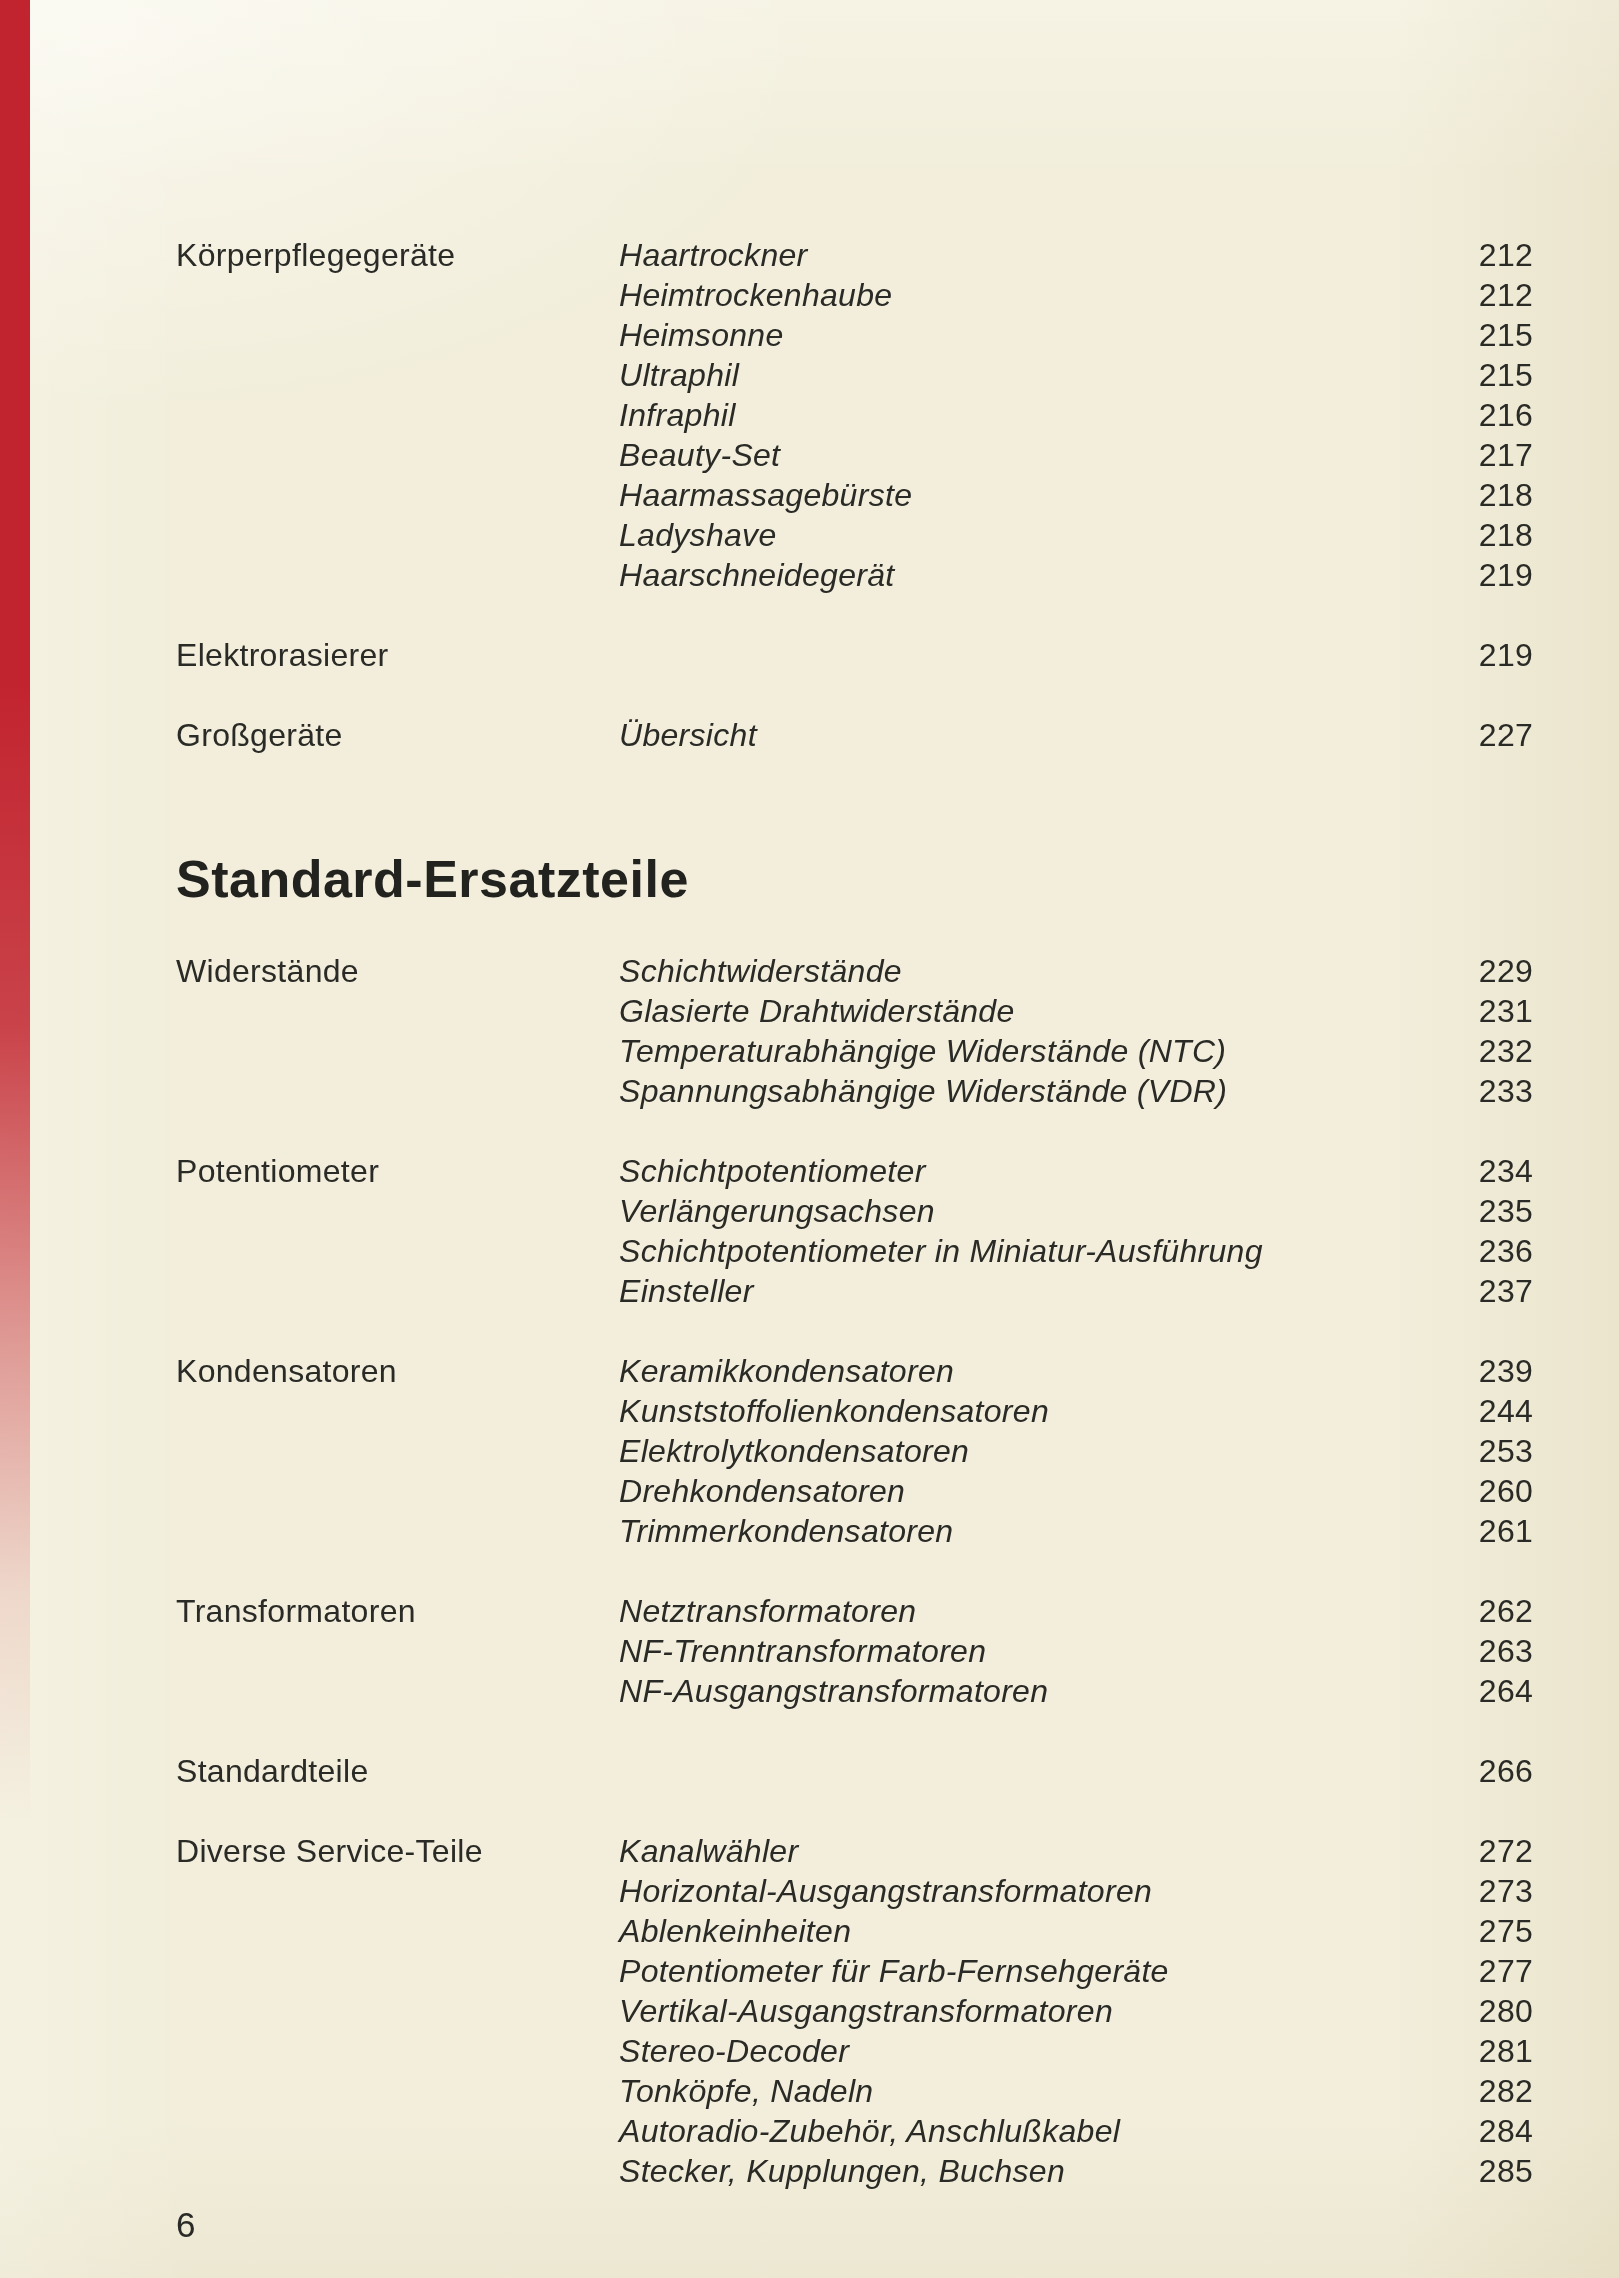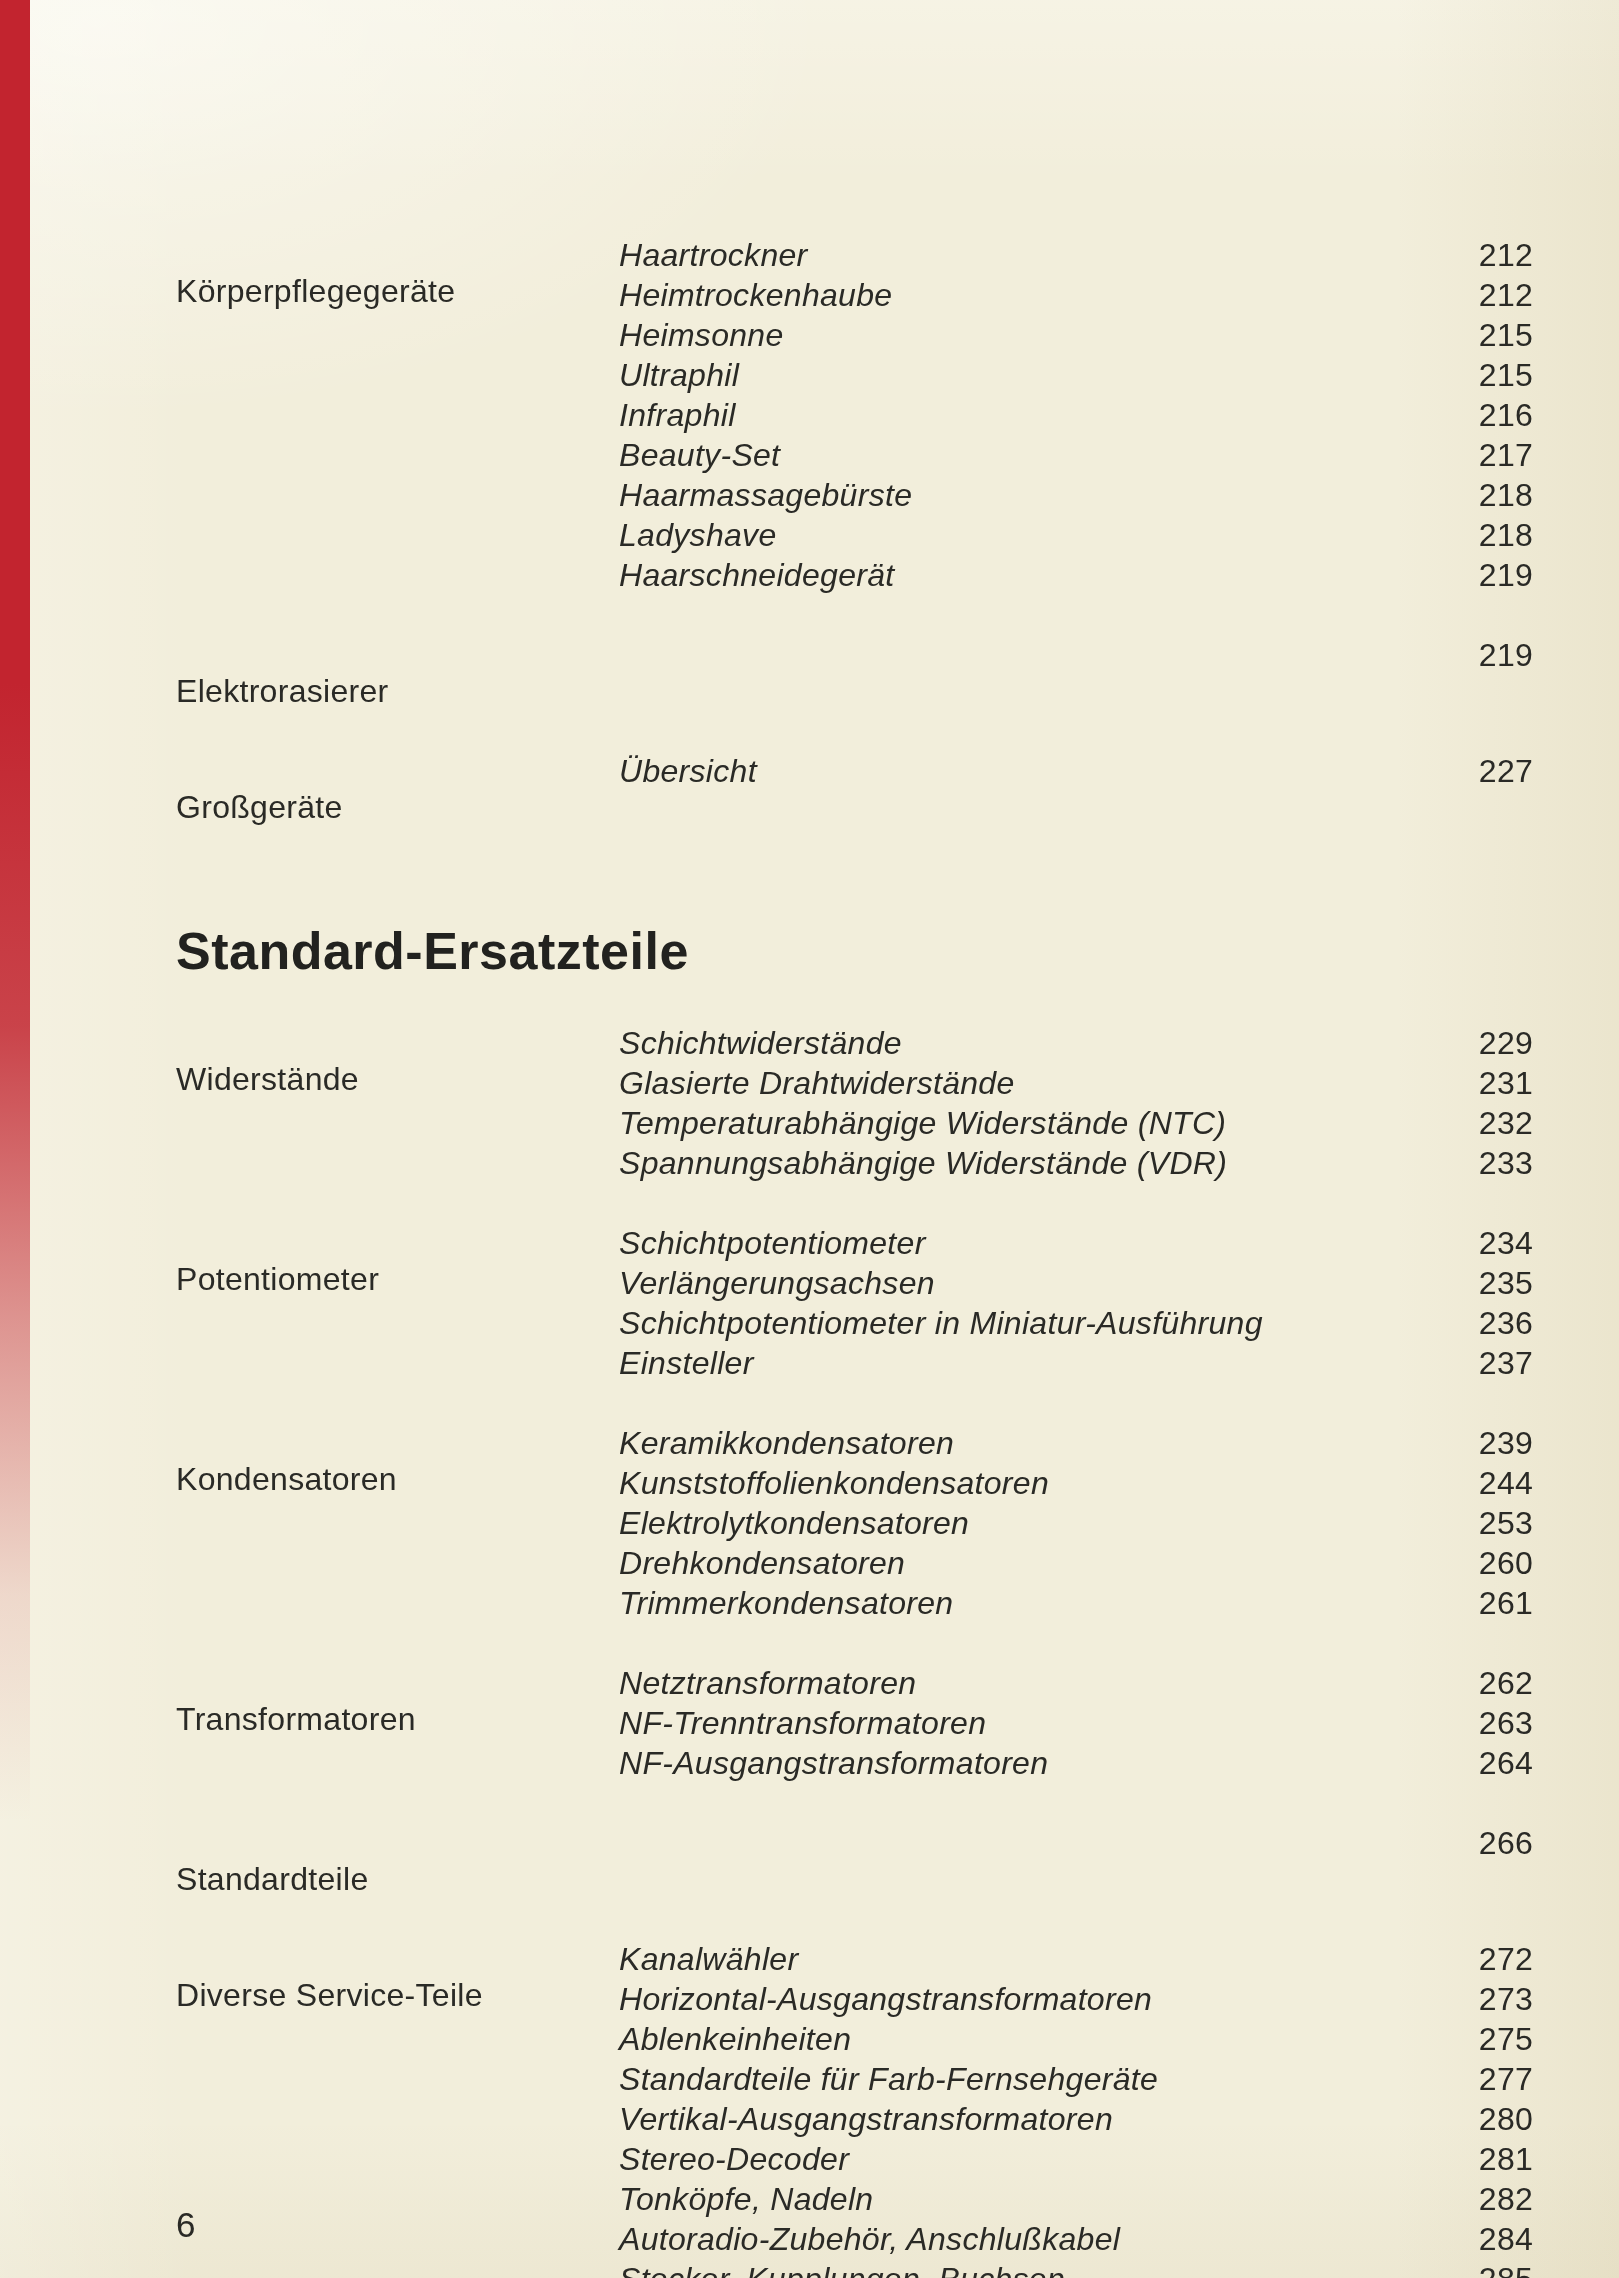--- a/index.html
+++ b/index.html
@@ -50,21 +50,20 @@
     grid-template-columns: 443px 1fr;
     font-size: 32px;
     line-height: 40px;
     letter-spacing: 0.3px;
   }
   .toc-section + .toc-section {
     margin-top: 40px;
   }
   .toc-category {
     white-space: nowrap;
-    margin-top: 36px;
   }
   .toc-row {
     display: flex;
   }
   .toc-label {
     flex: 1;
     white-space: nowrap;
     font-style: italic;
   }
   .toc-page {
@@ -290,21 +289,21 @@
     <span class="toc-label">Horizontal-Ausgangstransformatoren</span>
     <span class="toc-page">273</span>
   </div>
 
   <div class="toc-row">
     <span class="toc-label">Ablenkeinheiten</span>
     <span class="toc-page">275</span>
   </div>
 
   <div class="toc-row">
-    <span class="toc-label">Standardteile für Farb-Fernsehgeräte</span>
+    <span class="toc-label">Potentiometer für Farb-Fernsehgeräte</span>
     <span class="toc-page">277</span>
   </div>
 
   <div class="toc-row">
     <span class="toc-label">Vertikal-Ausgangstransformatoren</span>
     <span class="toc-page">280</span>
   </div>
 
   <div class="toc-row">
     <span class="toc-label">Stereo-Decoder</span>

